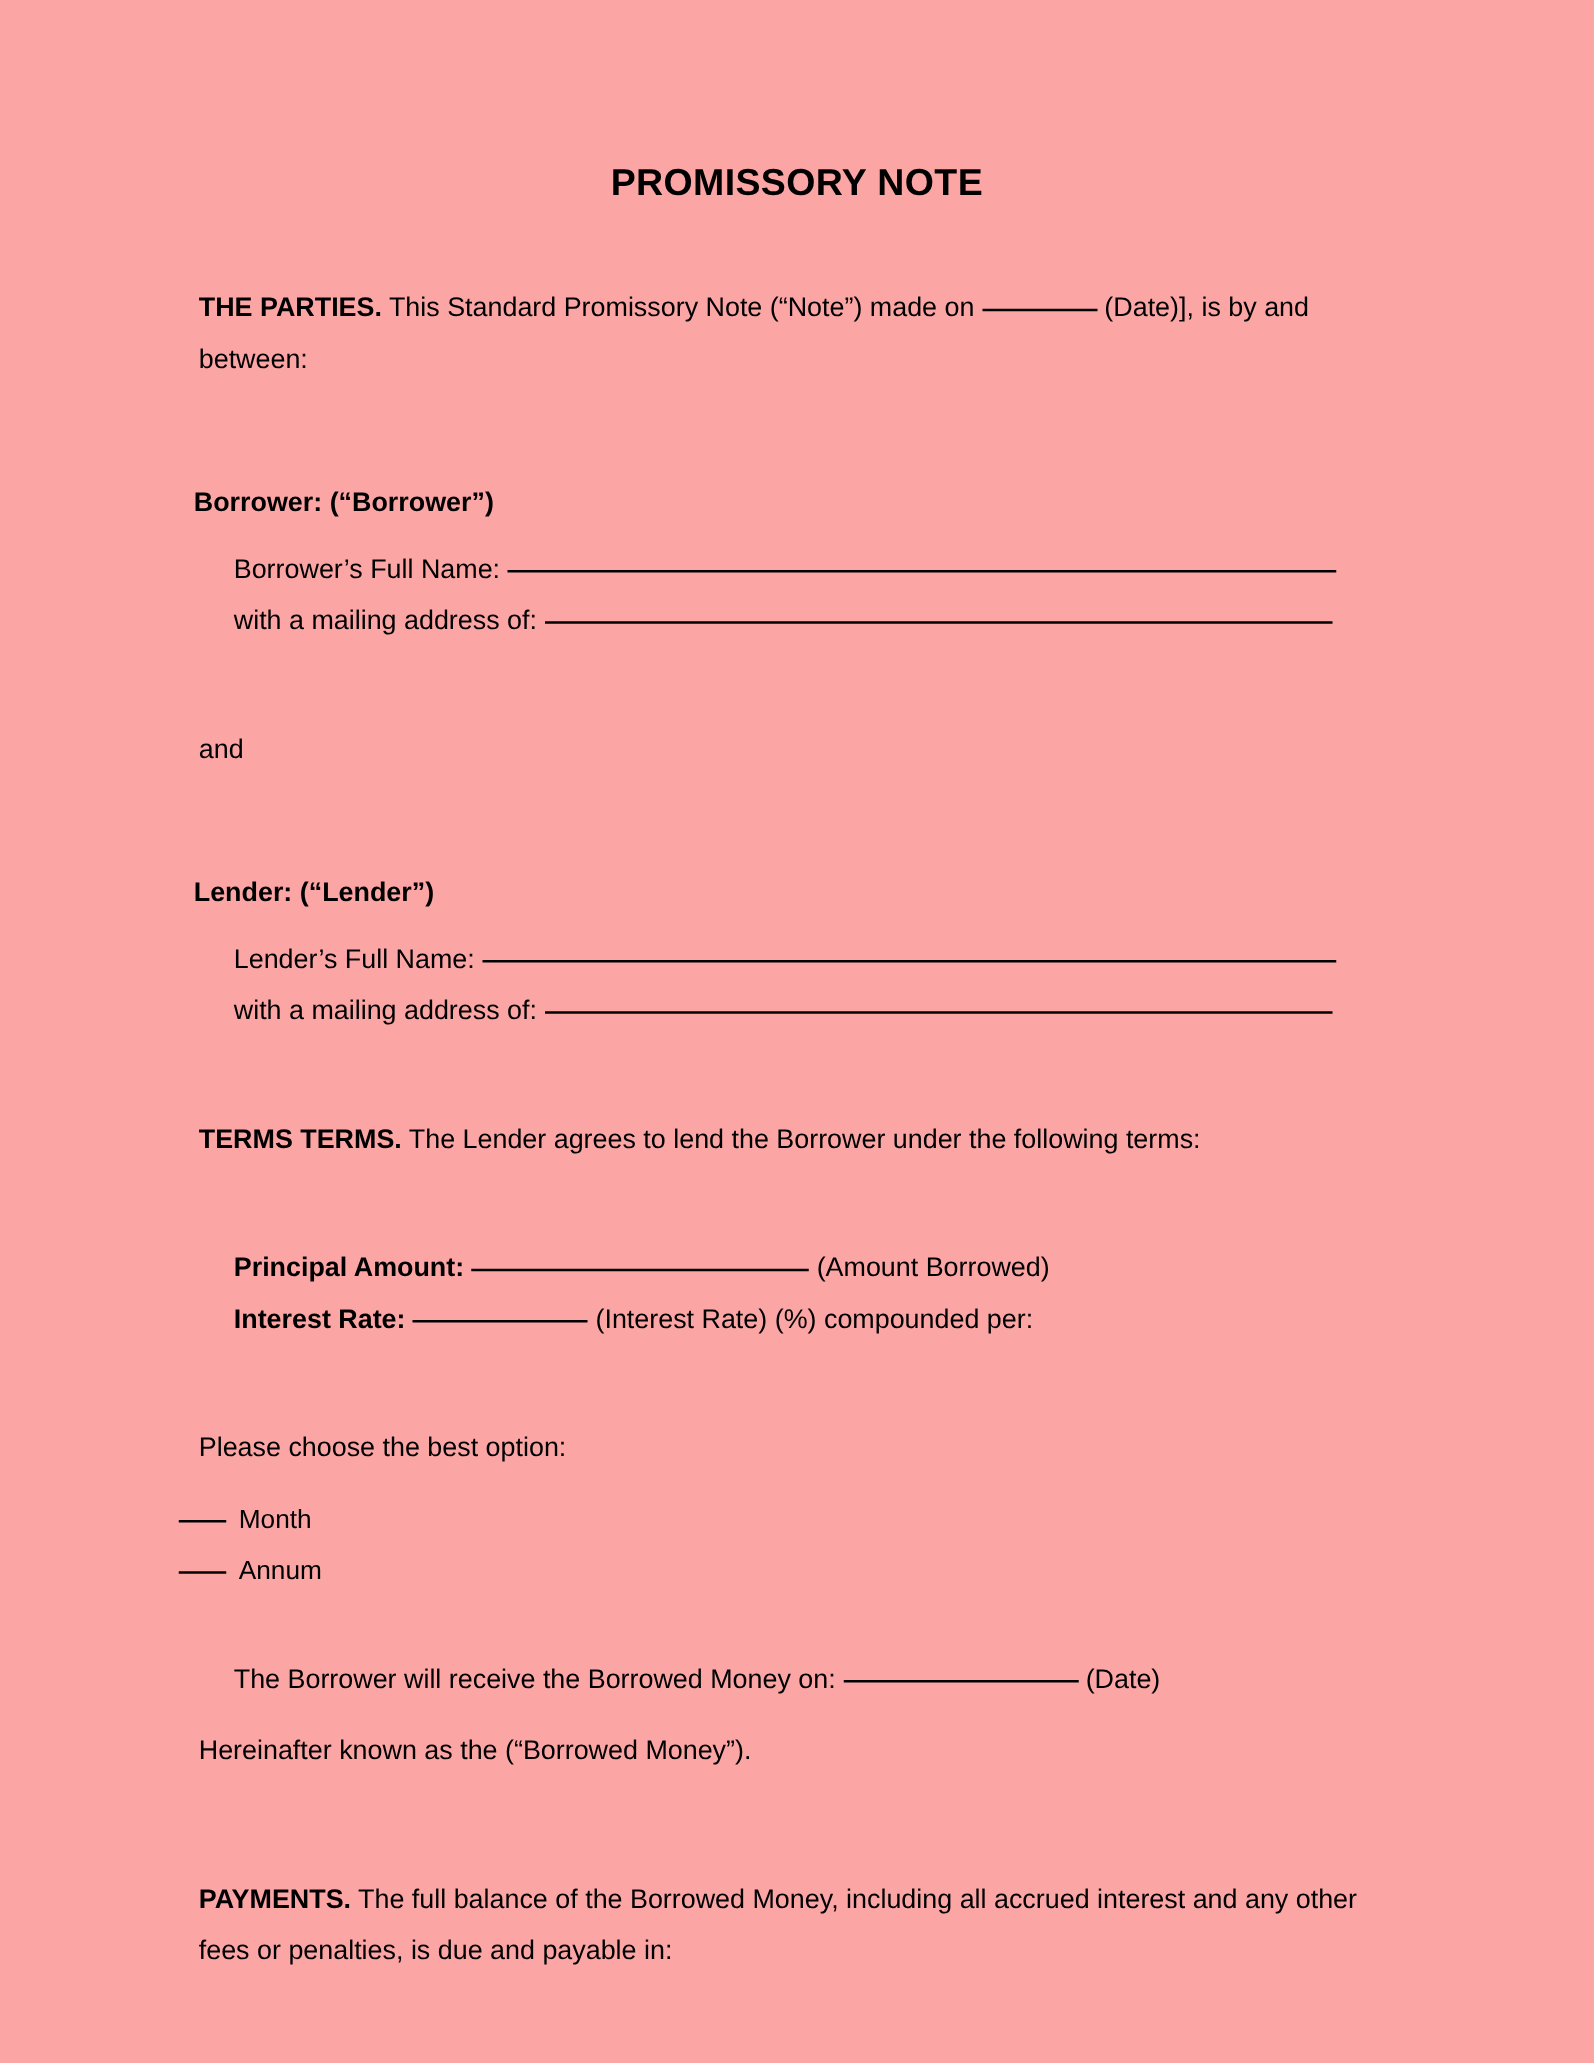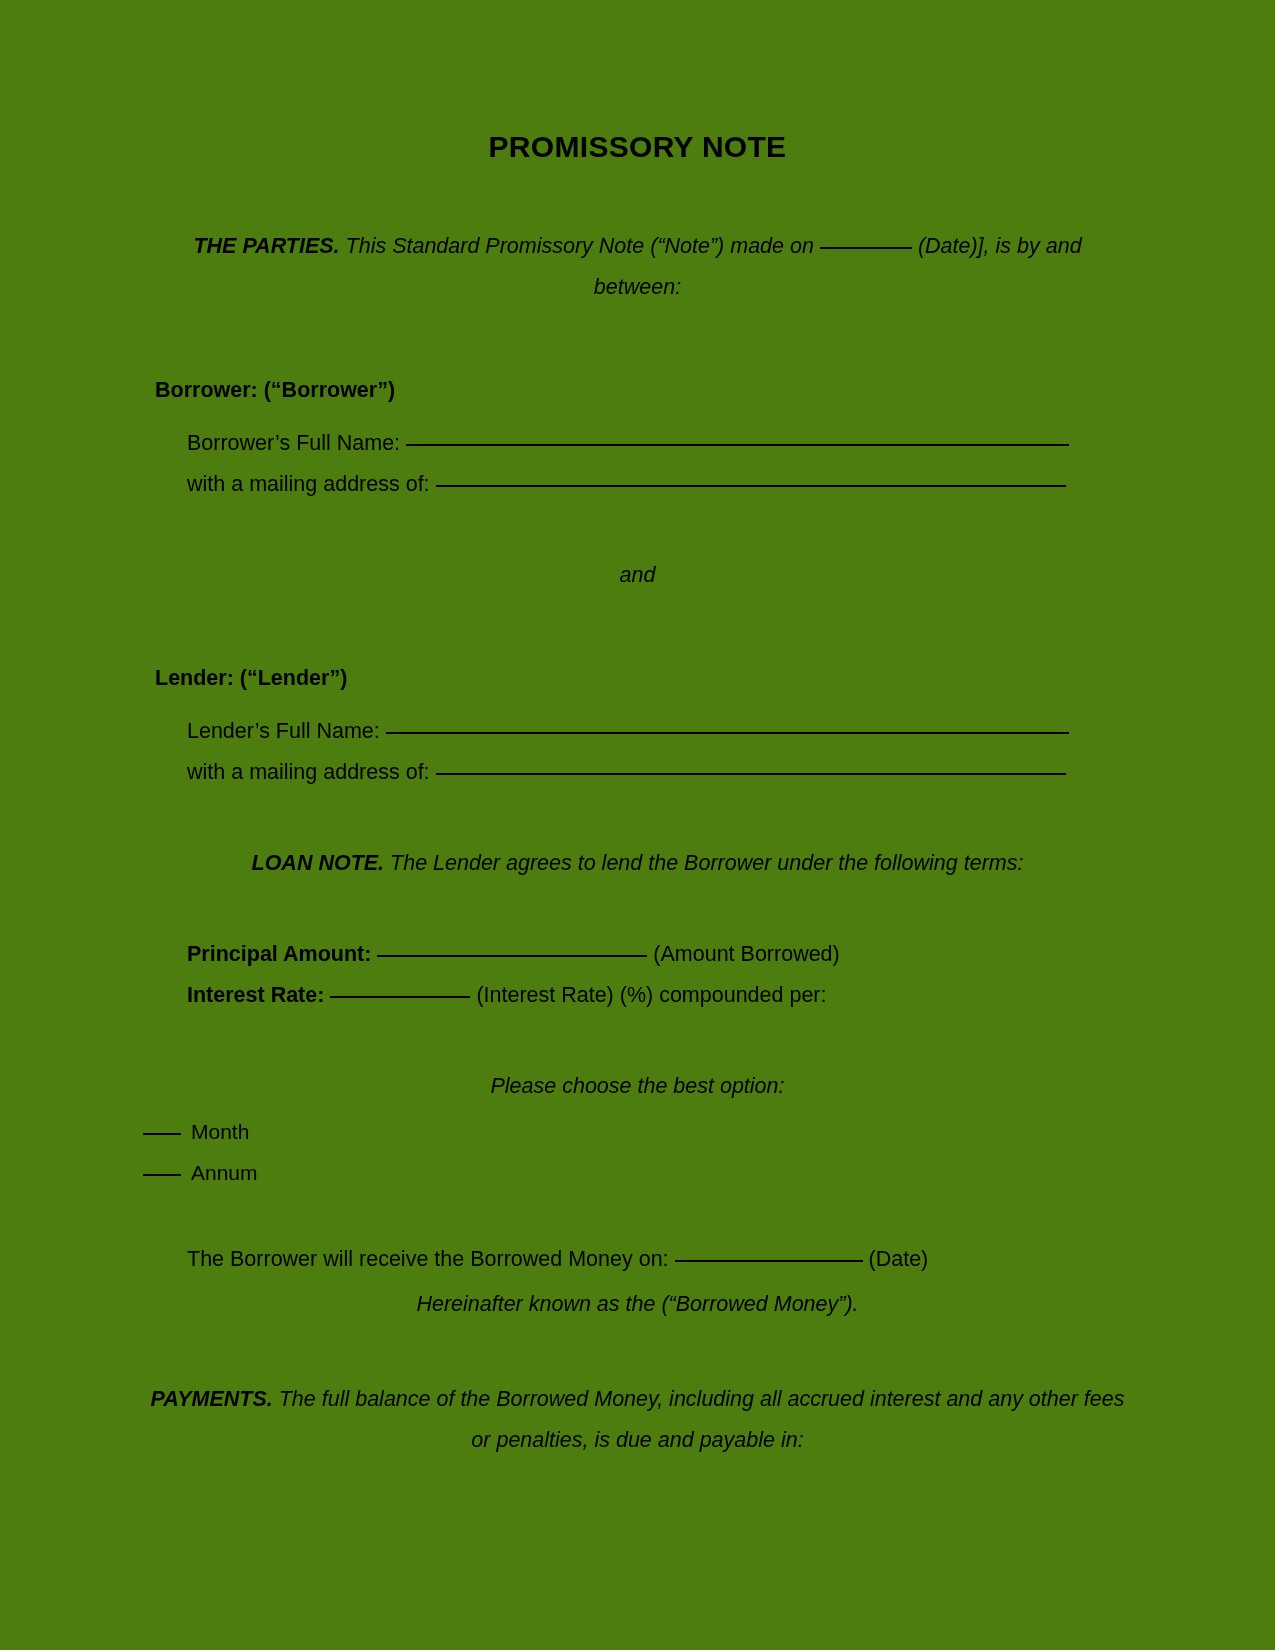--- a/index.html
+++ b/index.html
@@ -11,37 +11,36 @@
     width: 1275px;
     height: 1650px;
     font-family: "Liberation Sans", sans-serif;
     color: #000000;
     -webkit-font-smoothing: antialiased;
   }
   .page {
     position: relative;
     width: 1275px;
     height: 1650px;
-    background: #4d7c0f;
+    background: #fca5a5;
     box-sizing: border-box;
     padding: 130px 143px 0 143px;
   }
   .doc-title {
     text-align: center;
     font-size: 30px;
     font-weight: bold;
     letter-spacing: 0.3px;
     margin: 0 0 62px 0;
   }
   .para {
     font-size: 21.5px;
     line-height: 41px;
-    margin: 4px;
-    text-align: center;
-    font-style: italic;
+    margin: 16px;
+    text-align: left;
   }
   .bold {
     font-weight: bold;
   }
   .gap-lg { height: 46px; }
   .line-row {
     font-size: 21.5px;
     line-height: 41px;
     white-space: nowrap;
     margin-left: 44px;
@@ -95,21 +94,21 @@
   <p class="para">and</p>
 
   <div class="gap-lg"></div>
 
   <p class="subhead">Lender: (“Lender”)</p>
   <div class="line-row"><span>Lender’s Full Name: </span><span class="blank blank-lname"></span></div>
   <div class="line-row"><span>with a mailing address of: </span><span class="blank blank-addr"></span></div>
 
   <div class="gap-lg"></div>
 
-  <p class="para"><span class="bold">LOAN NOTE.</span><span> The Lender agrees to lend the Borrower under the following terms:</span></p>
+  <p class="para"><span class="bold">TERMS TERMS.</span><span> The Lender agrees to lend the Borrower under the following terms:</span></p>
 
   <div class="gap-lg"></div>
 
   <div class="line-row"><span class="bold">Principal Amount:</span>&nbsp;<span class="blank blank-principal"></span>&nbsp;<span>(Amount Borrowed)</span></div>
   <div class="line-row"><span class="bold">Interest Rate:</span>&nbsp;<span class="blank blank-interest"></span>&nbsp;<span>(Interest Rate) (%) compounded per:</span></div>
 
   <div class="gap-lg"></div>
 
   <p class="para">Please choose the best option:</p>
   <div class="opt-line"><span class="blank blank-opt"></span><span>Month</span></div>

